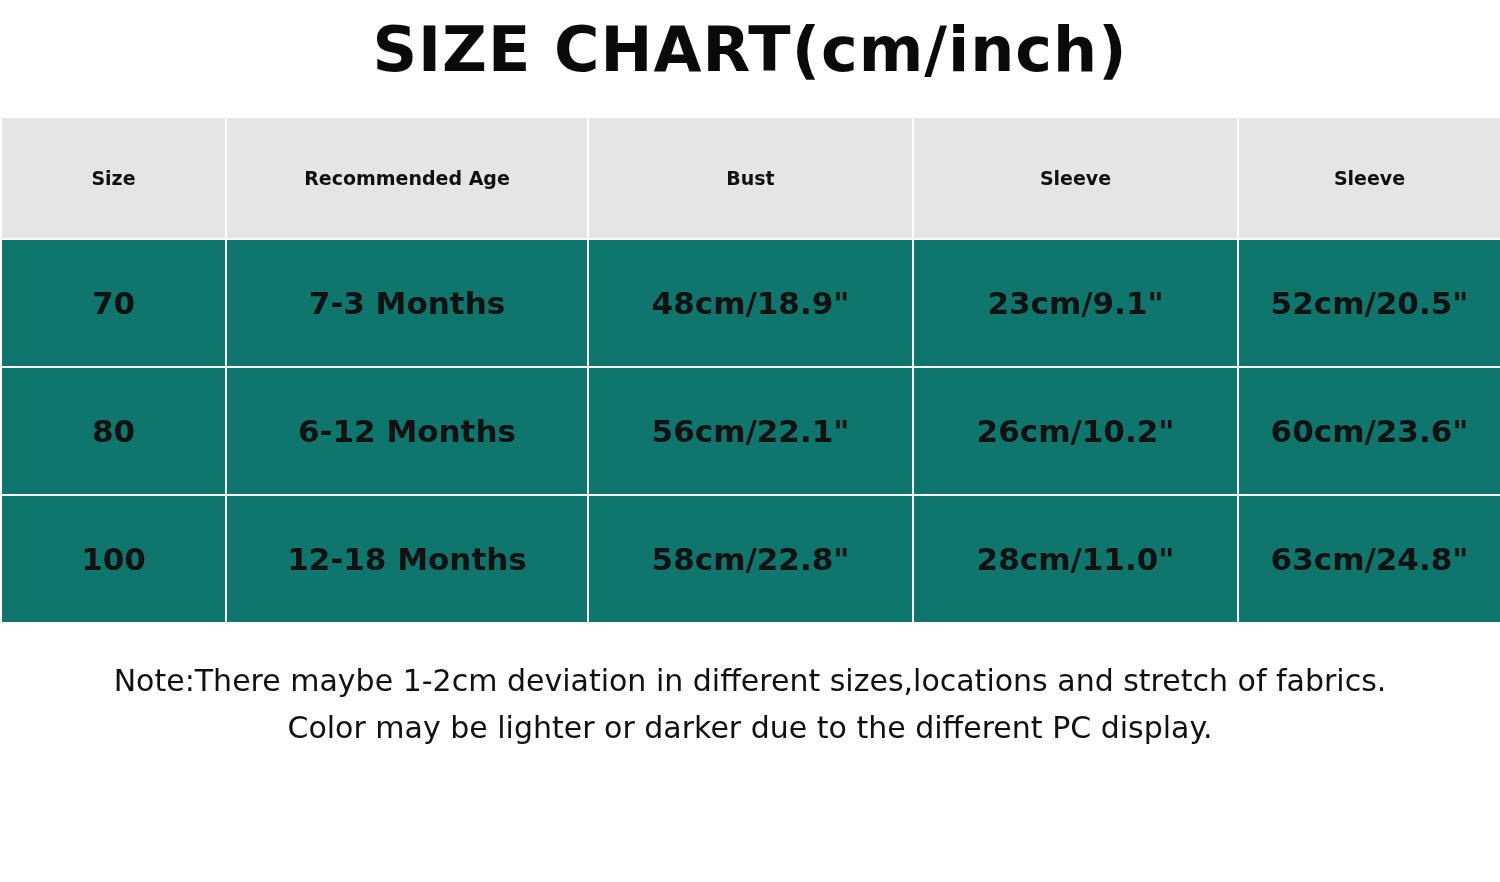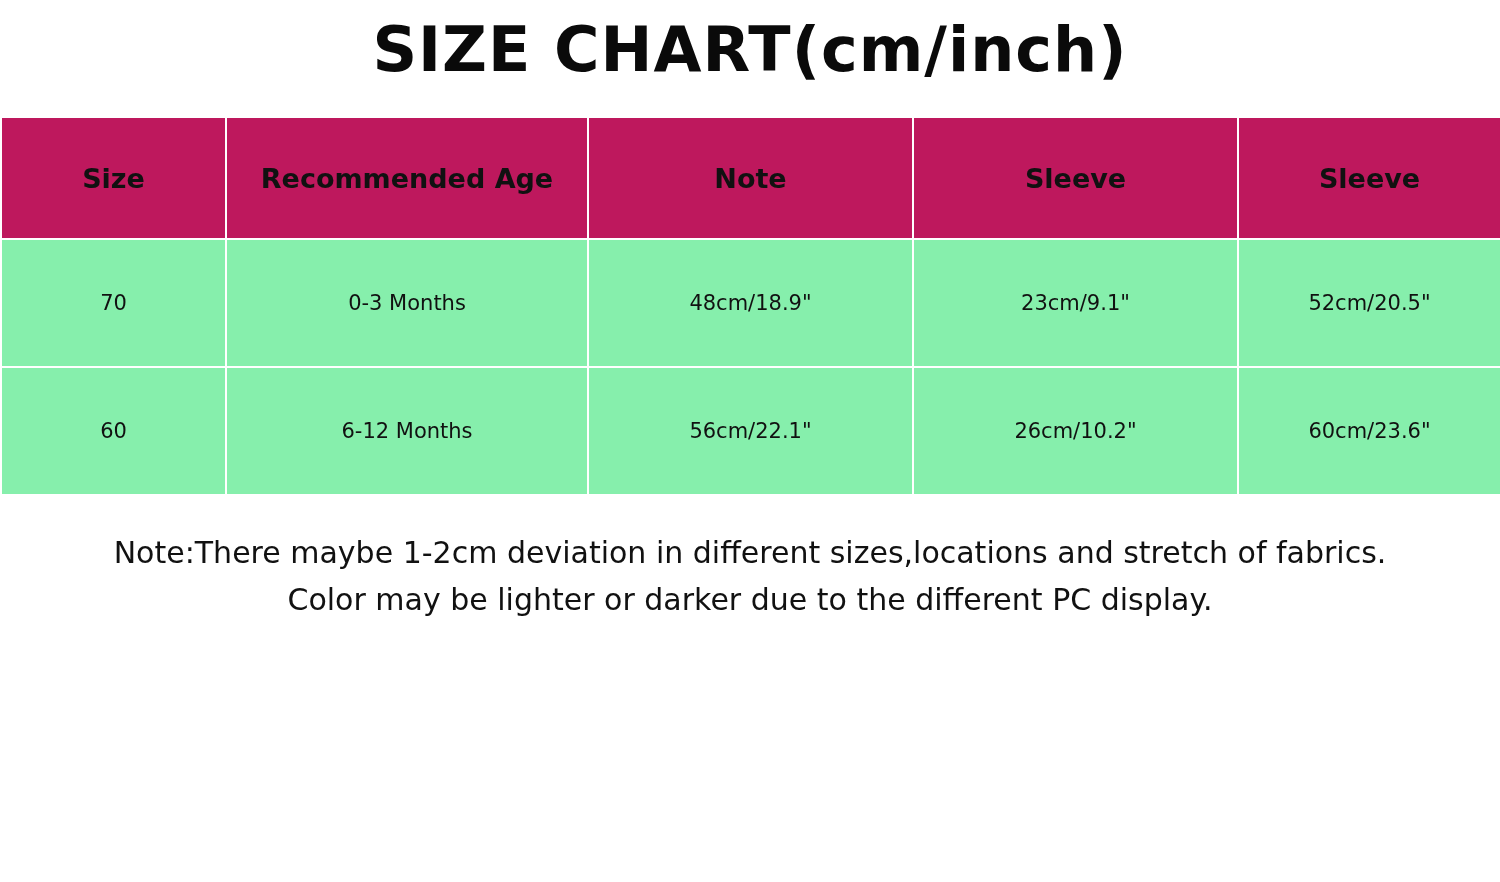--- a/index.html
+++ b/index.html
@@ -38,31 +38,31 @@
     margin-top: 22px;
   }
   table.size-chart th,
   table.size-chart td {
     border: 2px solid #ffffff;
     text-align: center;
     vertical-align: middle;
     font-family: "DejaVu Sans", sans-serif;
   }
   table.size-chart thead th {
-    background: #be185d;
+    background: #e5e5e5;
     color: #111111;
-    font-size: 27px;
+    font-size: 19px;
     font-weight: 700;
     height: 118px;
   }
   table.size-chart tbody td {
-    background: #86efac;
+    background: #0f766e;
     color: #111111;
-    font-size: 21px;
-    font-weight: 400;
+    font-size: 31px;
+    font-weight: 700;
     height: 124px;
   }
   
   col.c-size { width: 225px; }
   col.c-age { width: 362px; }
   col.c-bust { width: 325px; }
   col.c-sleeve { width: 325px; }
   col.c-length { width: 263px; }
 
   .notes {
@@ -89,39 +89,46 @@
       <col class="c-size">
       <col class="c-age">
       <col class="c-bust">
       <col class="c-sleeve">
       <col class="c-length">
     </colgroup>
     <thead>
       <tr>
         <th>Size</th>
         <th>Recommended Age</th>
-        <th>Note</th>
+        <th>Bust</th>
         <th>Sleeve</th>
         <th>Sleeve</th>
       </tr>
     </thead>
     <tbody>
       <tr>
         <td>70</td>
-        <td>0-3 Months</td>
+        <td>7-3 Months</td>
         <td>48cm/18.9"</td>
         <td>23cm/9.1"</td>
         <td>52cm/20.5"</td>
       </tr>
       <tr>
-        <td>60</td>
+        <td>80</td>
         <td>6-12 Months</td>
         <td>56cm/22.1"</td>
         <td>26cm/10.2"</td>
         <td>60cm/23.6"</td>
+      </tr>
+      <tr>
+        <td>100</td>
+        <td>12-18 Months</td>
+        <td>58cm/22.8"</td>
+        <td>28cm/11.0"</td>
+        <td>63cm/24.8"</td>
       </tr>
     </tbody>
   </table>
 
   <div class="notes">
     <div>Note:There maybe 1-2cm deviation in different sizes,locations and stretch of fabrics.</div>
     <div>Color may be lighter or darker due to the different PC display.</div>
   </div>
 
 </div>

